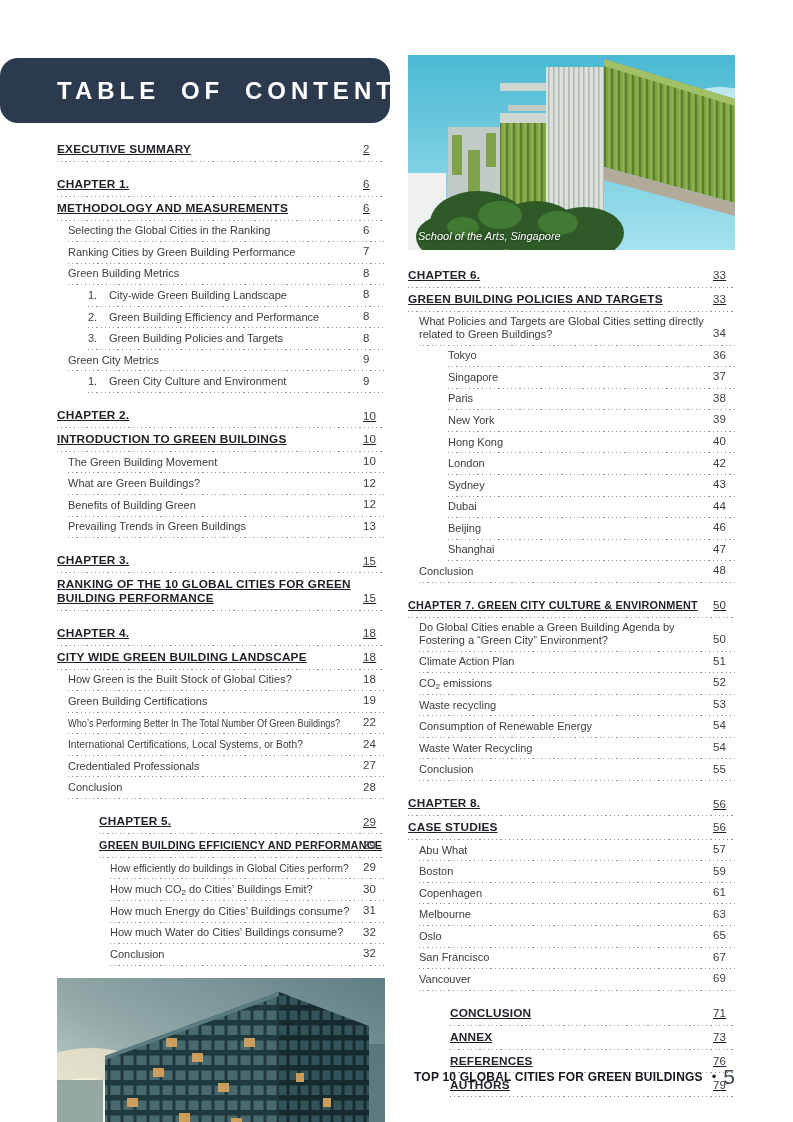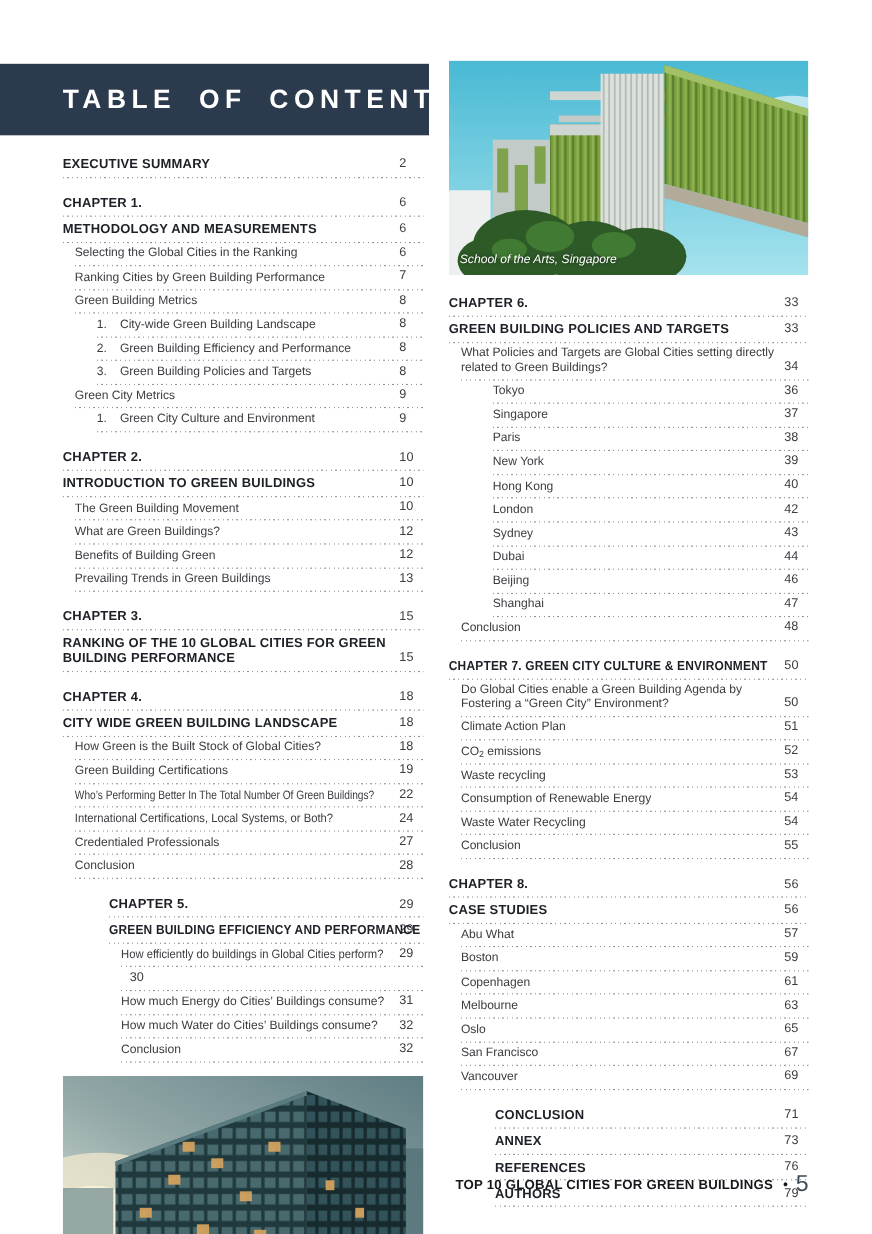--- a/index.html
+++ b/index.html
@@ -1,35 +1,35 @@
 <!DOCTYPE html>
 <html><head>
 <meta charset="utf-8">
 <style>
   html,body{margin:0;padding:0;background:#ffffff;}
   .page{position:relative;width:793px;height:1122px;background:#ffffff;overflow:hidden;
         font-family:"Liberation Sans",sans-serif;color:#3b3c40;}
 
   
   .header-band{position:absolute;left:0;top:58px;width:390px;height:65px;background:#2c3a4d;
-               display:flex;align-items:center;}
+               display:flex;align-items:center;border-radius:18px;}
   .header-title{color:#ffffff;font-size:24px;font-weight:700;letter-spacing:5px;word-spacing:9px;
                 padding-left:57px;white-space:nowrap;}
 
   
   .col-left{position:absolute;left:57px;top:138px;width:328px;}
   .col-right{position:absolute;left:408px;top:55px;width:327px;}
 
   .toc-group{margin-bottom:11px;}
   .toc-group:last-child{margin-bottom:0;margin-left:42px;}
 
   .toc-row{display:flex;align-items:flex-end;padding:3px 0 5px;line-height:1.18;
            background-image:repeating-linear-gradient(to right,#909297 0 1.2px,transparent 1.2px 4.2px);
            background-size:100% 1.2px;background-repeat:no-repeat;background-position:left bottom;}
-  .toc-chapter{font-weight:700;font-size:11.8px;letter-spacing:.2px;color:#1d2027;padding-top:5px;}
+  .toc-chapter{font-weight:700;font-size:11.8px;letter-spacing:.2px;color:#1d2027;padding-top:5px;text-decoration:underline;}
   .toc-sub{font-size:11px;color:#3b3c40;margin-left:11px;}
   .toc-numbered{font-size:11px;color:#3b3c40;margin-left:31px;}
   .toc-city{font-size:11px;color:#3b3c40;margin-left:40px;}
   .toc-num{flex:none;width:21px;}
   .toc-label{flex:1;min-width:0;}
   .toc-label.squeeze{white-space:nowrap;transform-origin:left bottom;}
   .toc-page{flex:none;width:22px;margin-left:8px;text-align:left;
             font-size:11.5px;font-weight:400;color:#3b3c40;}
   sub{font-size:8px;line-height:0;vertical-align:-2px;}
 
@@ -189,20 +189,21 @@
           </div>
           <div class="toc-row toc-chapter">
             <span class="toc-label squeeze" style="transform: scaleX(0.92);">GREEN BUILDING EFFICIENCY AND PERFORMANCE</span>
             <span class="toc-page">29</span>
           </div>
           <div class="toc-row toc-sub">
             <span class="toc-label squeeze" style="transform: scaleX(0.93);">How efficiently do buildings in Global Cities perform?</span>
             <span class="toc-page">29</span>
           </div>
           <div class="toc-row toc-sub">
+            <span class="toc-label">How much CO<sub>2</sub> do Cities’ Buildings Emit?</span>
             <span class="toc-page">30</span>
           </div>
           <div class="toc-row toc-sub">
             <span class="toc-label">How much Energy do Cities’ Buildings consume?</span>
             <span class="toc-page">31</span>
           </div>
           <div class="toc-row toc-sub">
             <span class="toc-label">How much Water do Cities’ Buildings consume?</span>
             <span class="toc-page">32</span>
           </div>

